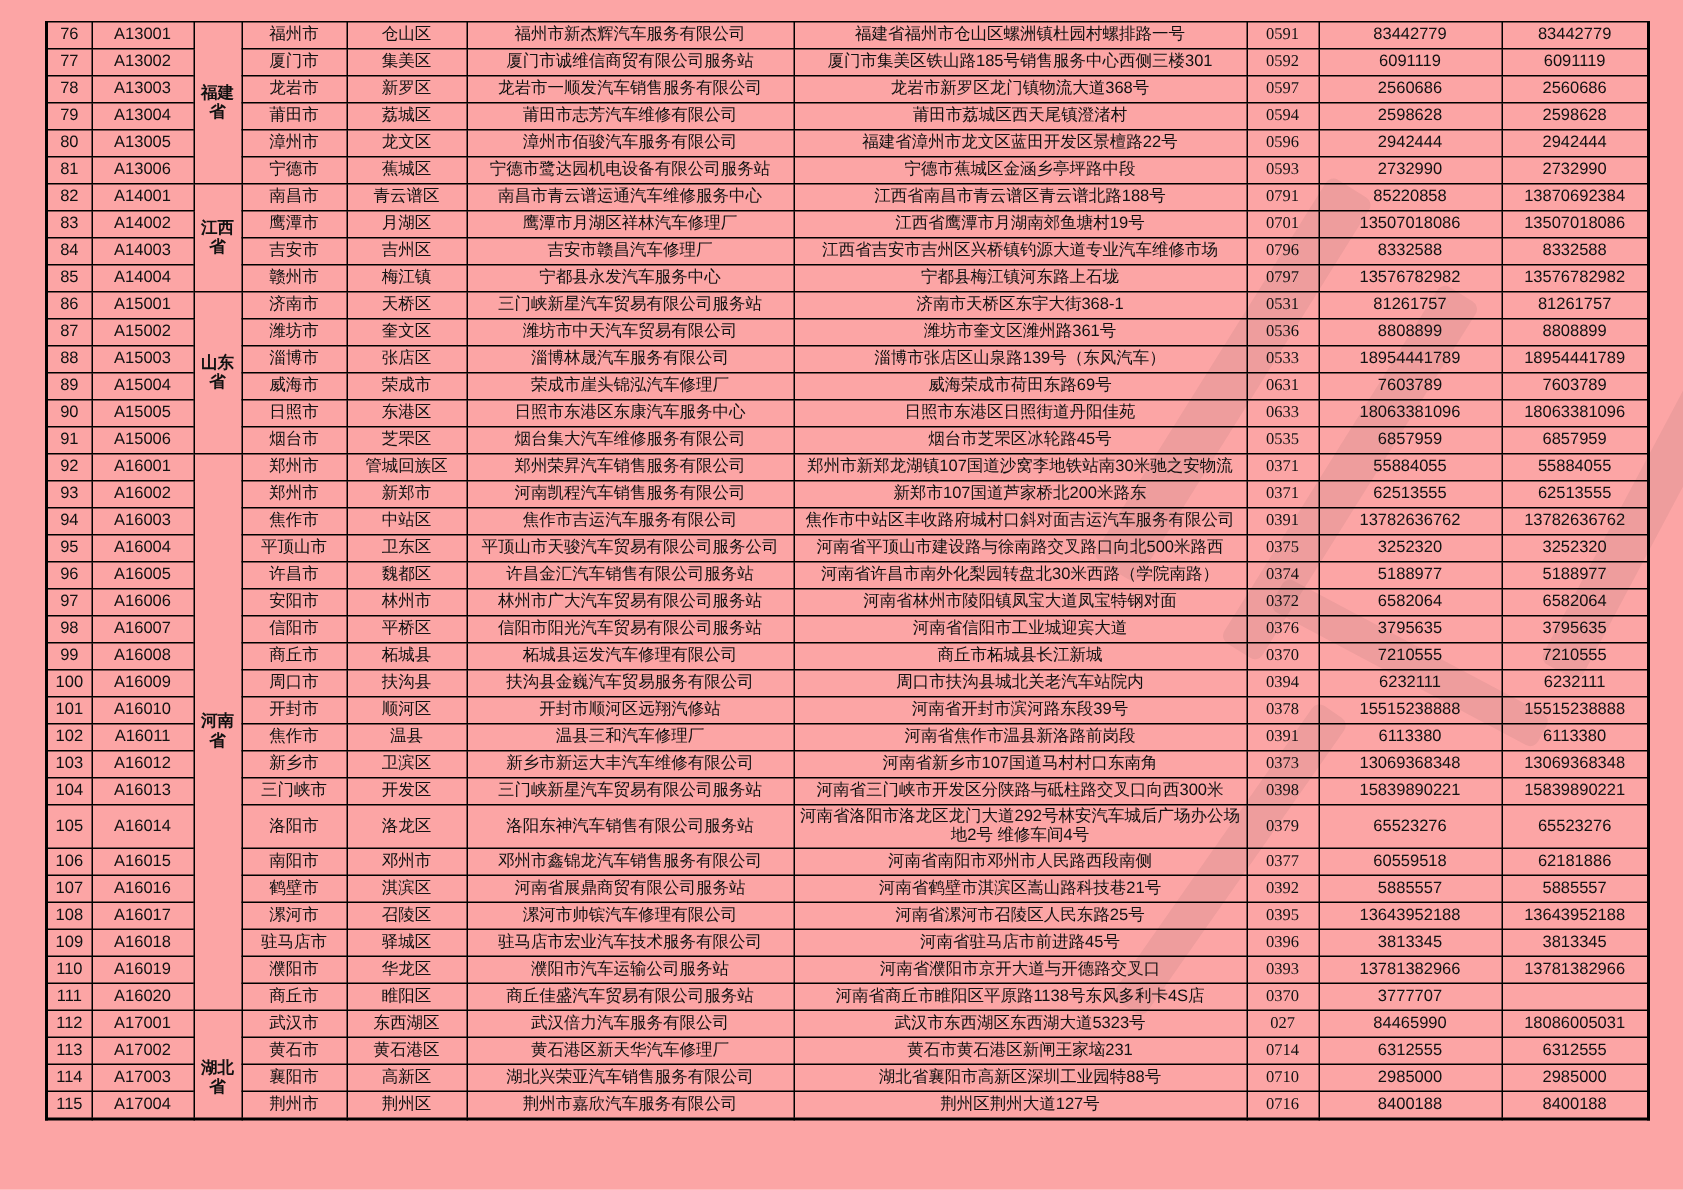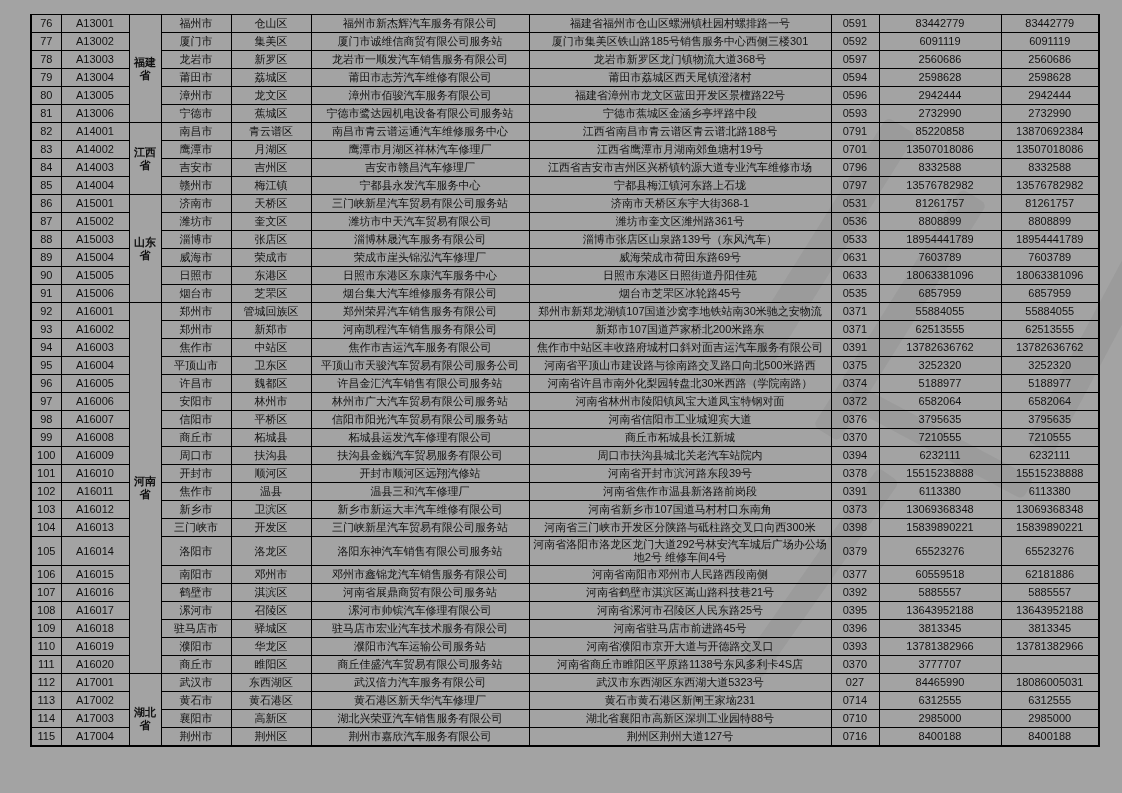--- a/index.html
+++ b/index.html
@@ -1,35 +1,35 @@
 <!DOCTYPE html>
 <html><head>
 <meta charset="utf-8">
 <style>
   html,body{margin:0;padding:0;}
   body{font-family:"Liberation Sans","DejaVu Sans",sans-serif;background:#ffffff;}
-  .page{position:relative;width:1122px;height:793px;background:#a3a3a3;overflow:hidden;}
+  .page{position:relative;width:1122px;height:793px;background:#fca5a5;overflow:hidden;}
   .watermark-layer{position:absolute;left:0;top:0;width:100%;height:100%;pointer-events:none;}
   .wm{position:absolute;background:rgba(60,60,60,0.07);border-radius:6px;}
   .wm1{left:672px;top:236px;width:300px;height:34px;transform:rotate(-58deg);}
   .wm2{left:760px;top:300px;width:280px;height:30px;transform:rotate(-58deg);}
   .wm3{left:960px;top:300px;width:300px;height:30px;transform:rotate(-62deg);}
   .wm4{left:700px;top:560px;width:240px;height:26px;transform:rotate(-55deg);}
   .wm5{left:840px;top:430px;width:200px;height:24px;transform:rotate(28deg);}
   table.stations{position:absolute;left:30px;top:14px;border-collapse:collapse;table-layout:fixed;width:1068px;
     border:2px solid #000;border-top-width:1px;background:transparent;}
   table.stations td{border:1px solid #000;font-size:11px;line-height:13px;color:#111;
     padding:1px 3px;text-align:center;vertical-align:middle;overflow:hidden;word-break:break-all;}
   table.stations tr{height:18px;}
   td.left{text-align:left;}
   td.c-prov span{display:inline-block;}
   td.bottom-label{vertical-align:bottom;}
   td.bottom-label span{transform:translateY(10px);}
   .c-no{width:30px;}.c-code{width:68px;margin-left:12px;}.c-prov{width:32px;font-weight:bold;}.c-city{width:70px;}.c-dist{width:80px;}
-  .c-comp{width:218px;}.c-addr{width:302px;}.c-area{width:48px;}.c-ph1{width:122px;}.c-ph2{width:98px;}
+  .c-comp{width:218px;}.c-addr{width:302px;}.c-area{width:48px;font-family:Liberation Serif, serif;}.c-ph1{width:122px;}.c-ph2{width:98px;}
 </style>
 </head>
 <body>
 
 <div class="page">
   <div class="watermark-layer">
     <div class="wm wm1"></div>
     <div class="wm wm2"></div>
     <div class="wm wm3"></div>
     <div class="wm wm4"></div>

